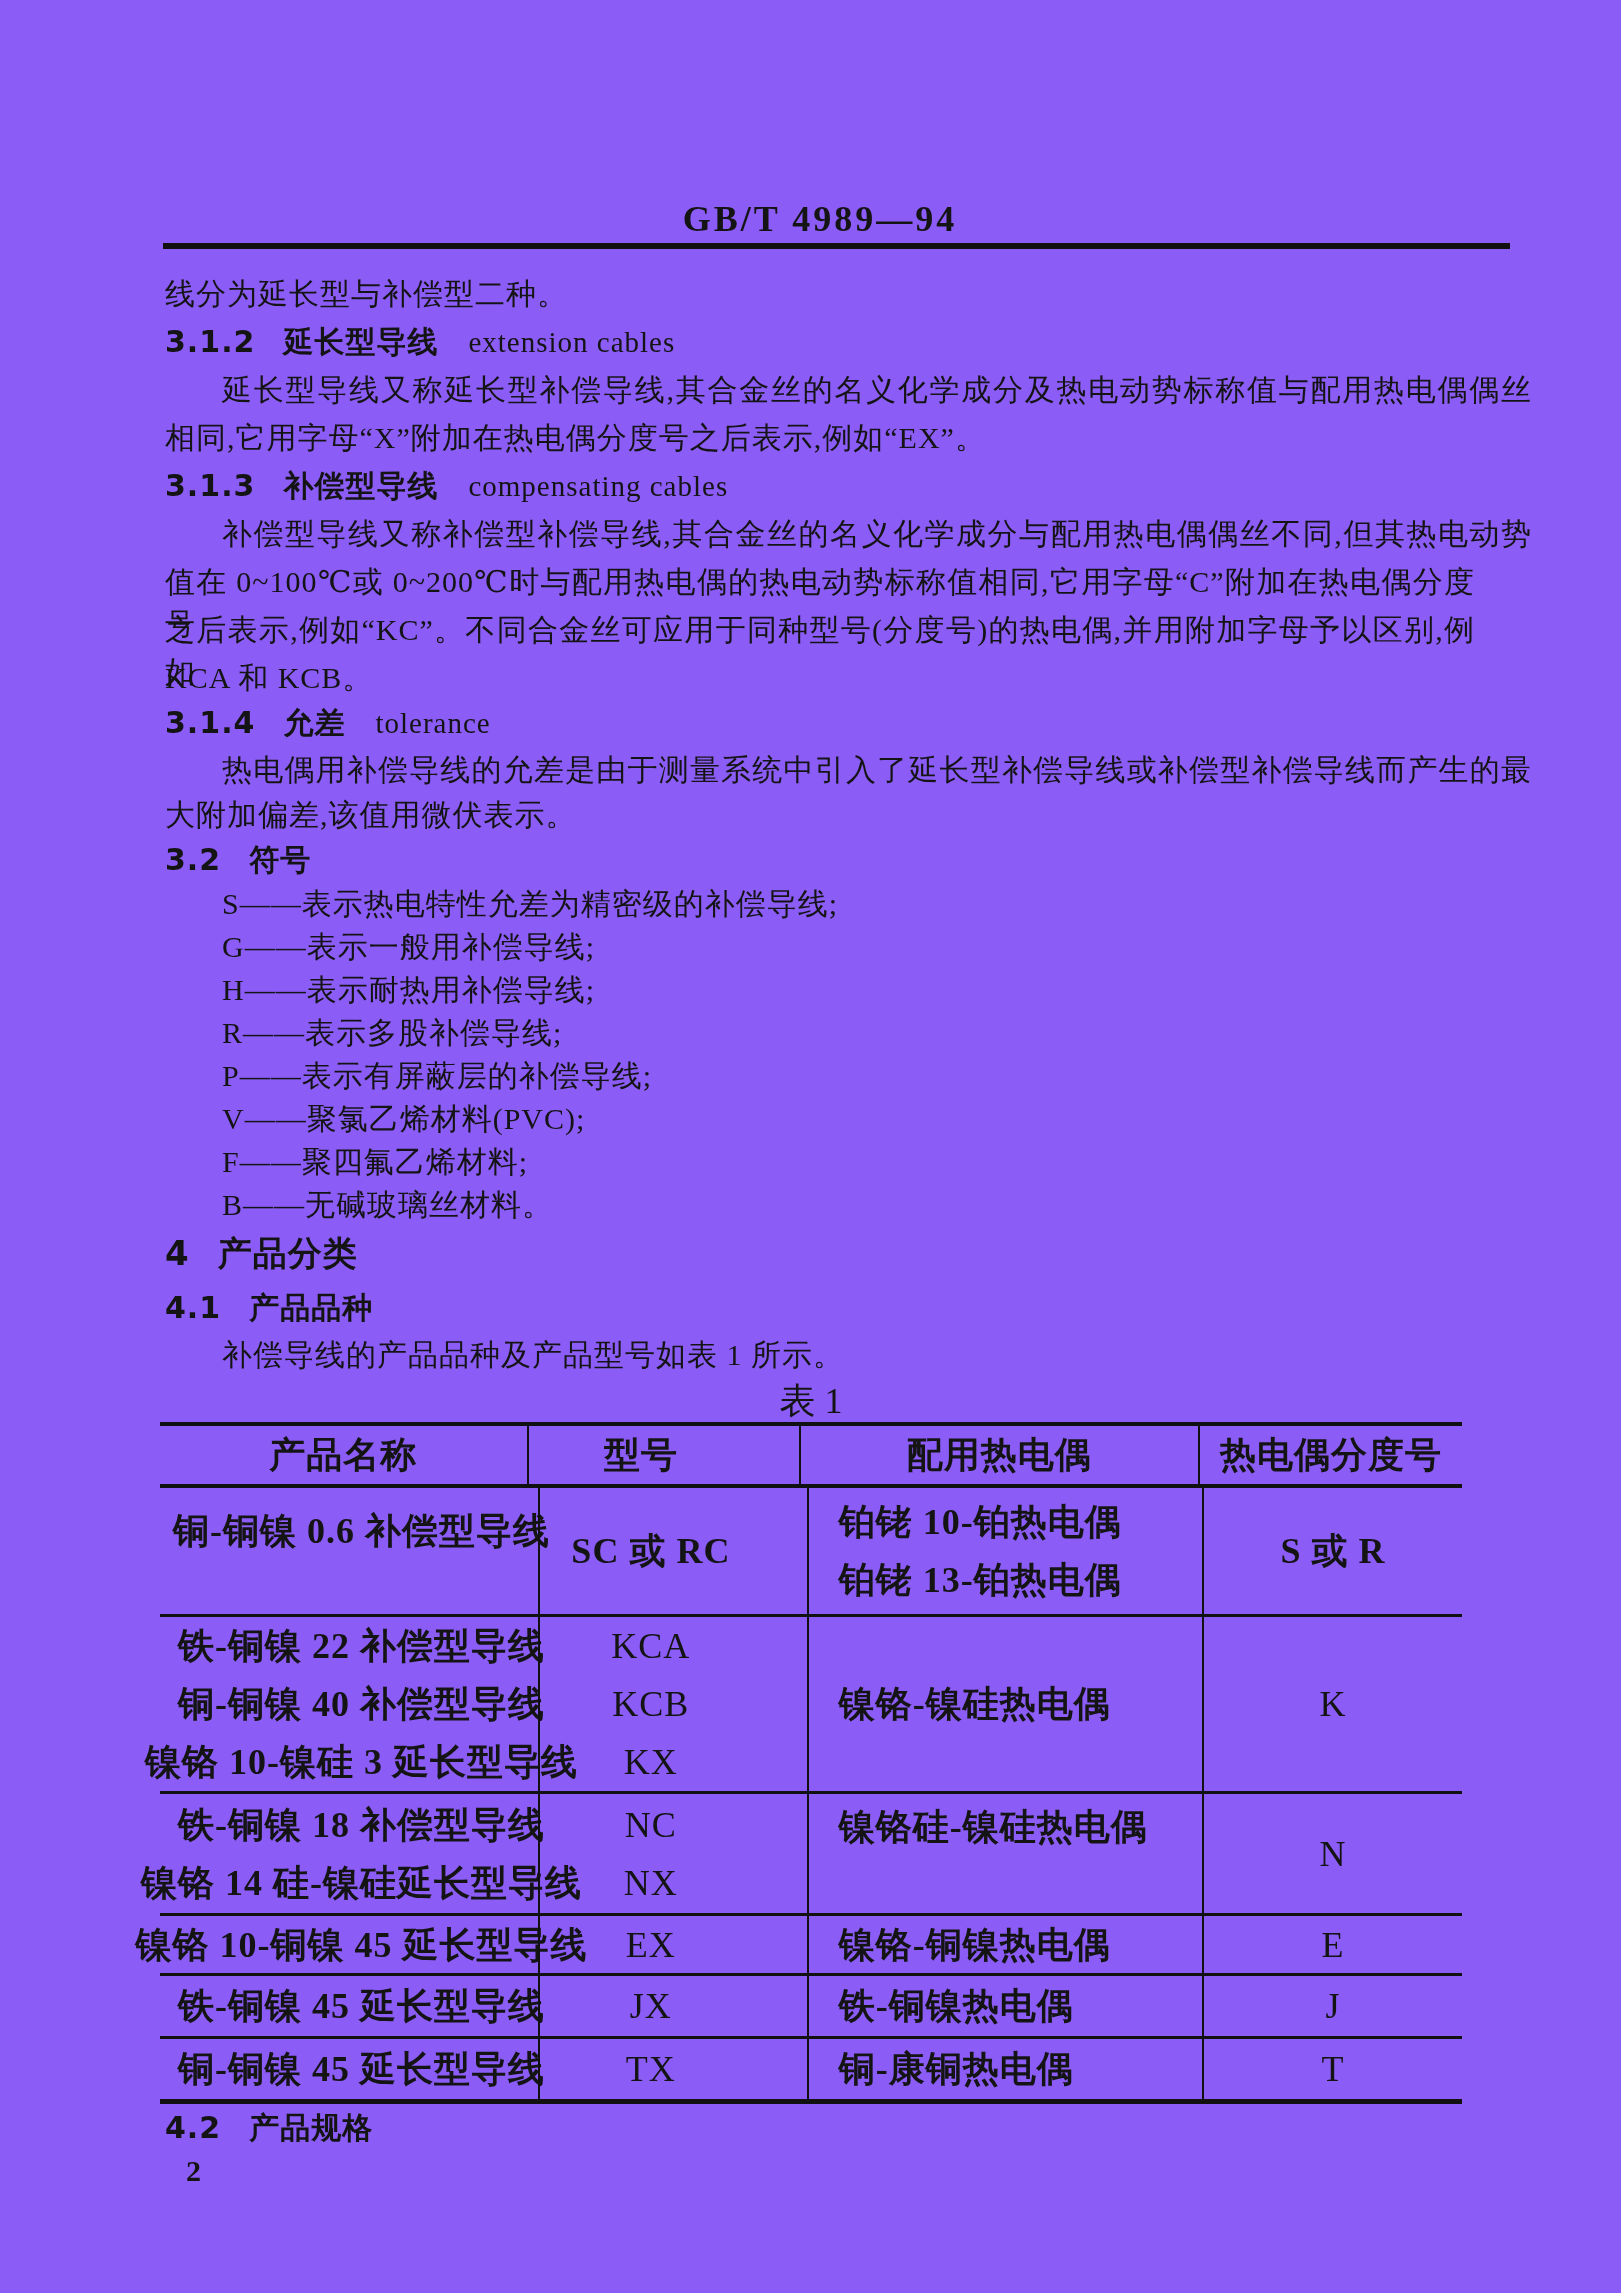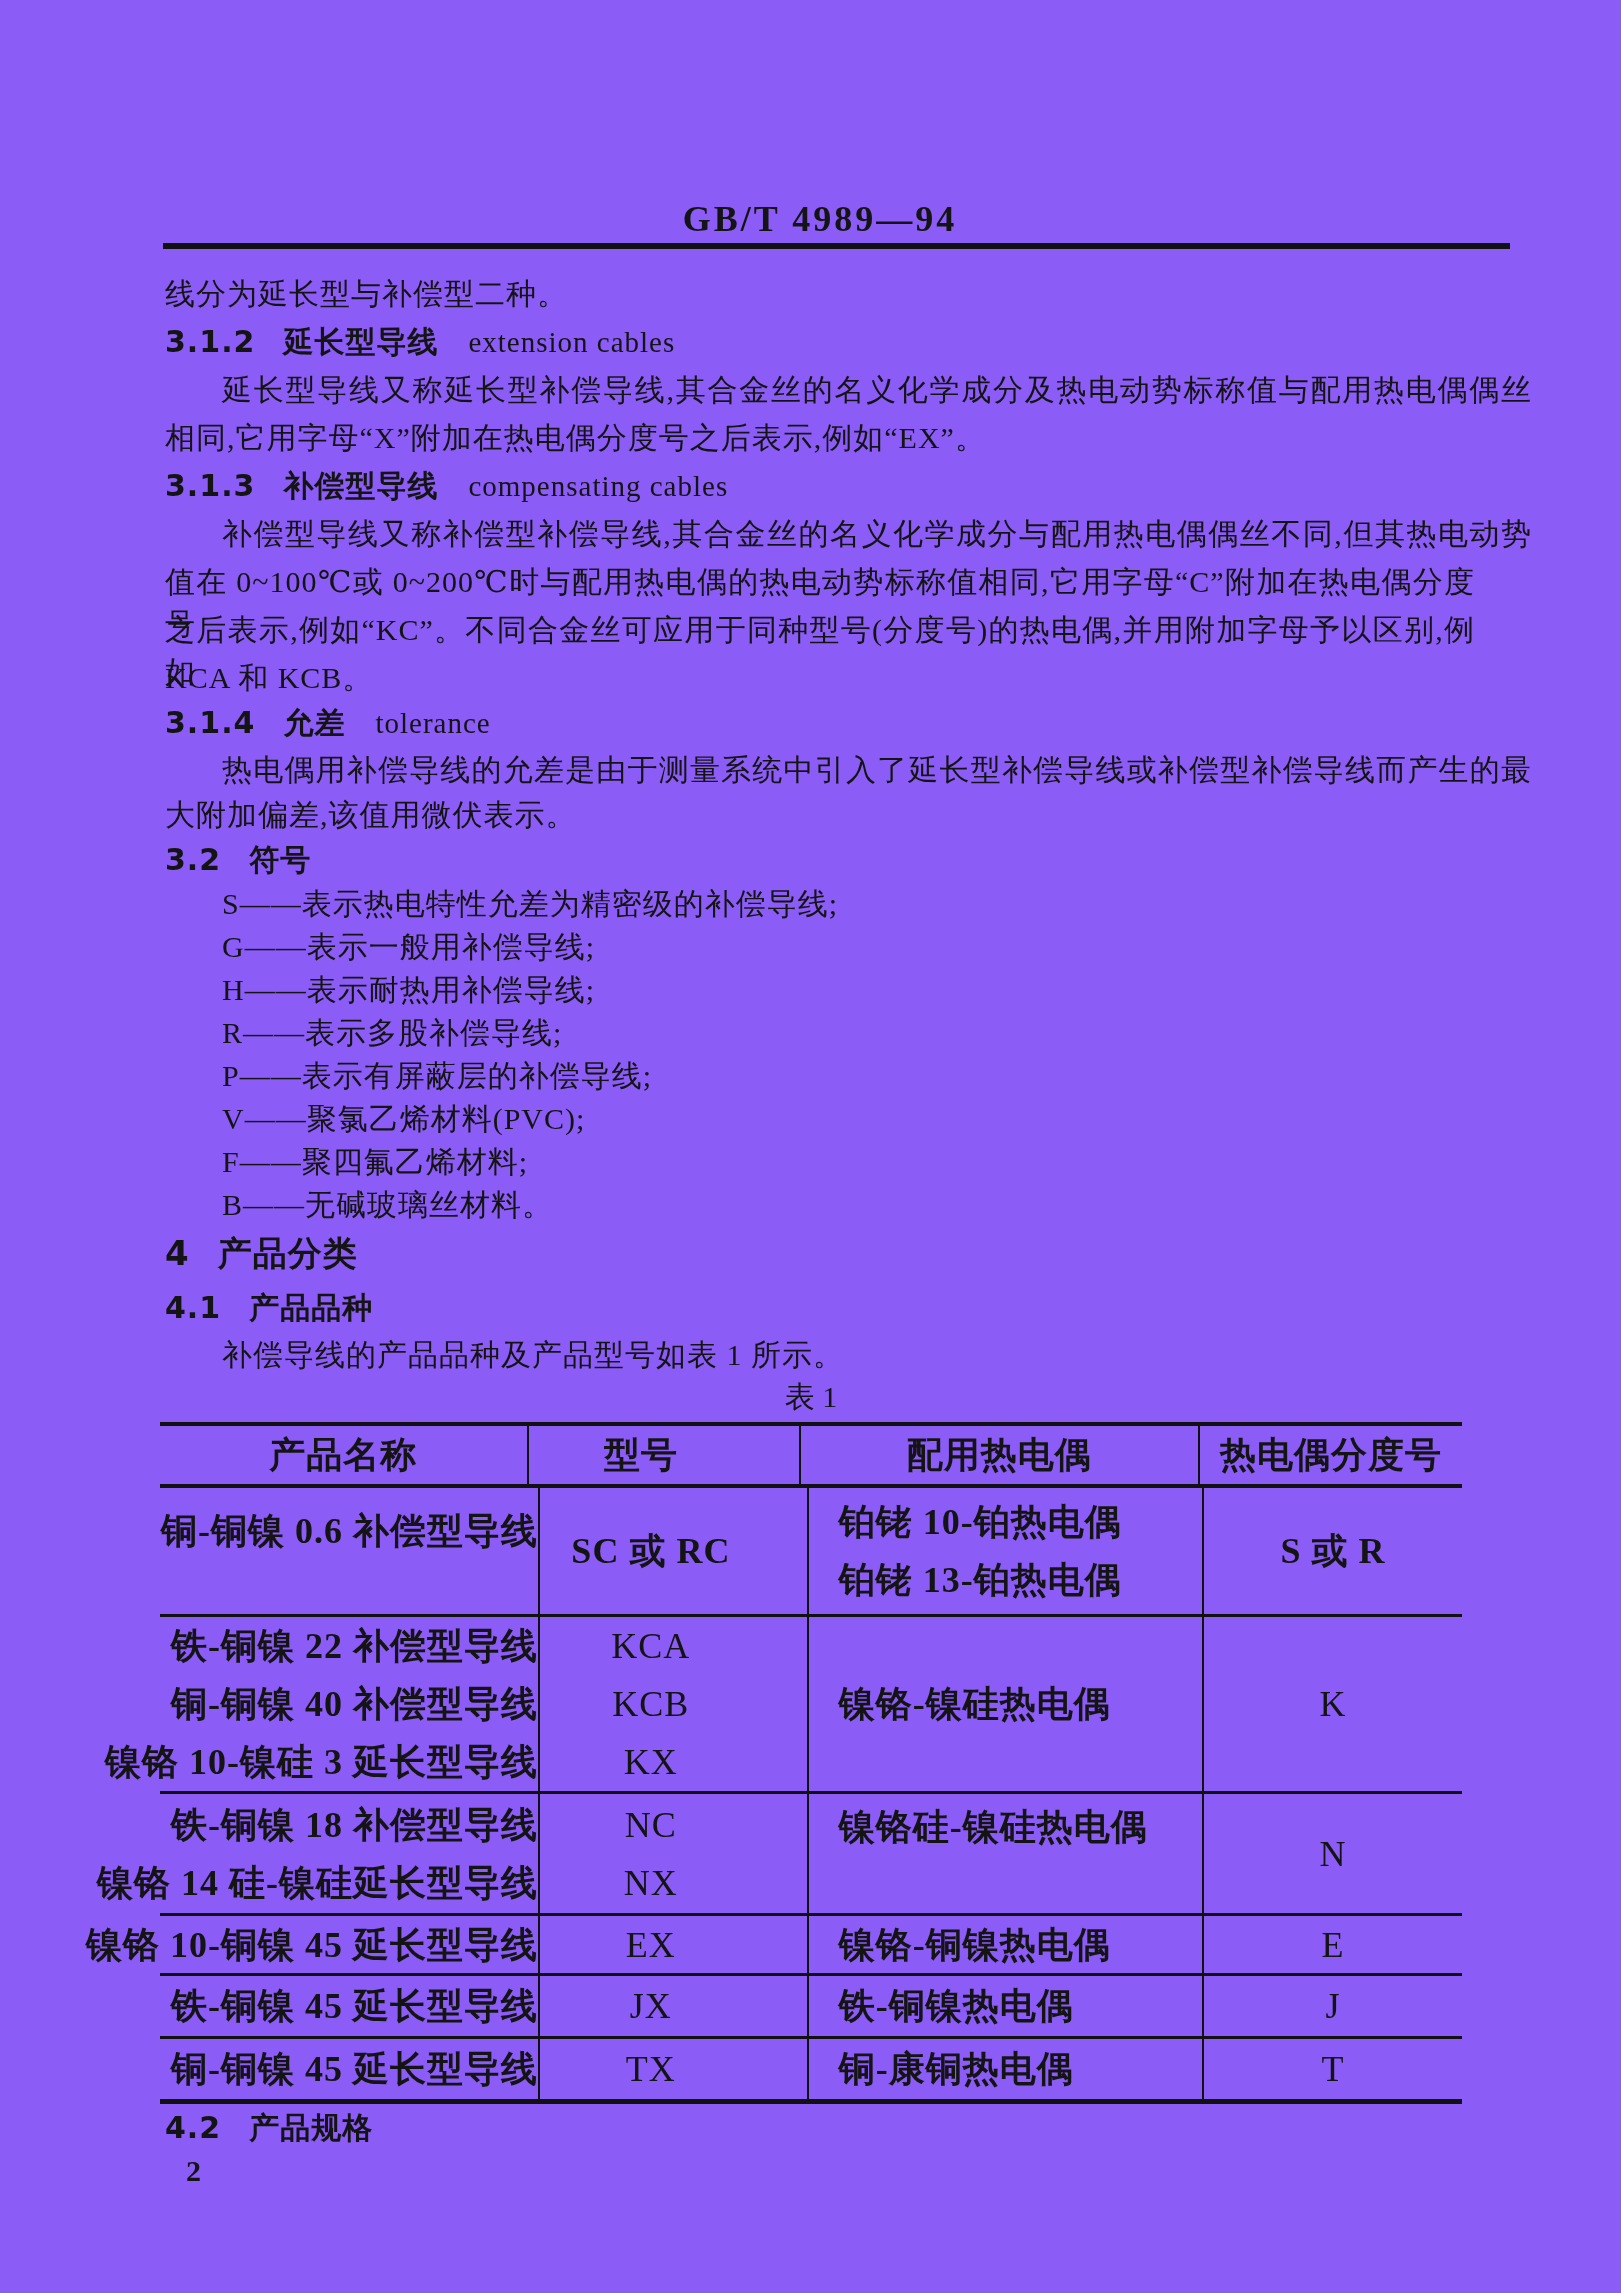--- a/index.html
+++ b/index.html
@@ -8,27 +8,27 @@
   .line{position:absolute;left:165px;width:1310px;font-size:30px;line-height:42px;letter-spacing:1px;white-space:nowrap;}
   .just{white-space:normal;text-align:justify;text-align-last:justify;}
   .indent{padding-left:57px;}
   .sym{padding-left:57px;}
   .head{font-family:"DejaVu Sans","Liberation Sans",sans-serif;font-weight:bold;letter-spacing:1px;}
   .head .num{font-family:"DejaVu Sans","Liberation Sans",sans-serif;font-weight:bold;margin-right:28px;}
   .head .en{font-family:"Liberation Serif","DejaVu Serif",serif;font-weight:normal;margin-left:30px;font-size:29px;}
   #std-code{position:absolute;top:198px;left:165px;width:1310px;text-align:center;
             font-size:36px;font-weight:bold;letter-spacing:3px;font-family:"Liberation Serif","DejaVu Serif",serif;}
   #top-rule{position:absolute;top:243px;left:163px;width:1347px;height:6px;background:#111;}
-  #tbl-caption{position:absolute;top:1377px;left:160px;width:1302px;text-align:center;font-size:30px;}
+  #tbl-caption{position:absolute;top:1377px;left:160px;width:1302px;text-align:center;font-size:36px;}
   
   #table1{position:absolute;top:1422px;left:160px;width:1302px;border-top:4px solid #111;
           font-size:36px;letter-spacing:1px;}
   .trow{display:flex;width:100%;box-sizing:border-box;}
   .cell{box-sizing:border-box;display:flex;flex-direction:column;justify-content:center;}
-  .c1{width:378px;align-items:flex-end;padding-left:25px;}
+  .c1{width:378px;align-items:center;padding-left:25px;}
   .c2{width:234px;align-items:center;border-left:2px solid #111;}
   .c3{width:412px;align-items:flex-start;padding-left:30px;border-left:2px solid #111;margin-left:45px;}
   .c4{width:272px;align-items:center;border-left:2px solid #111;}
   .hrow{height:62px;border-bottom:4px solid #111;}
   .hrow .cell{align-items:center;justify-content:center;padding-left:0;font-weight:600;}
   .cl{line-height:58px;white-space:nowrap;font-weight:600;}
   .lat{font-weight:normal;}
   .r1{height:129px;border-bottom:3px solid #111;}
   .r2{height:177px;border-bottom:3px solid #111;}
   .r3{height:122px;border-bottom:3px solid #111;}

